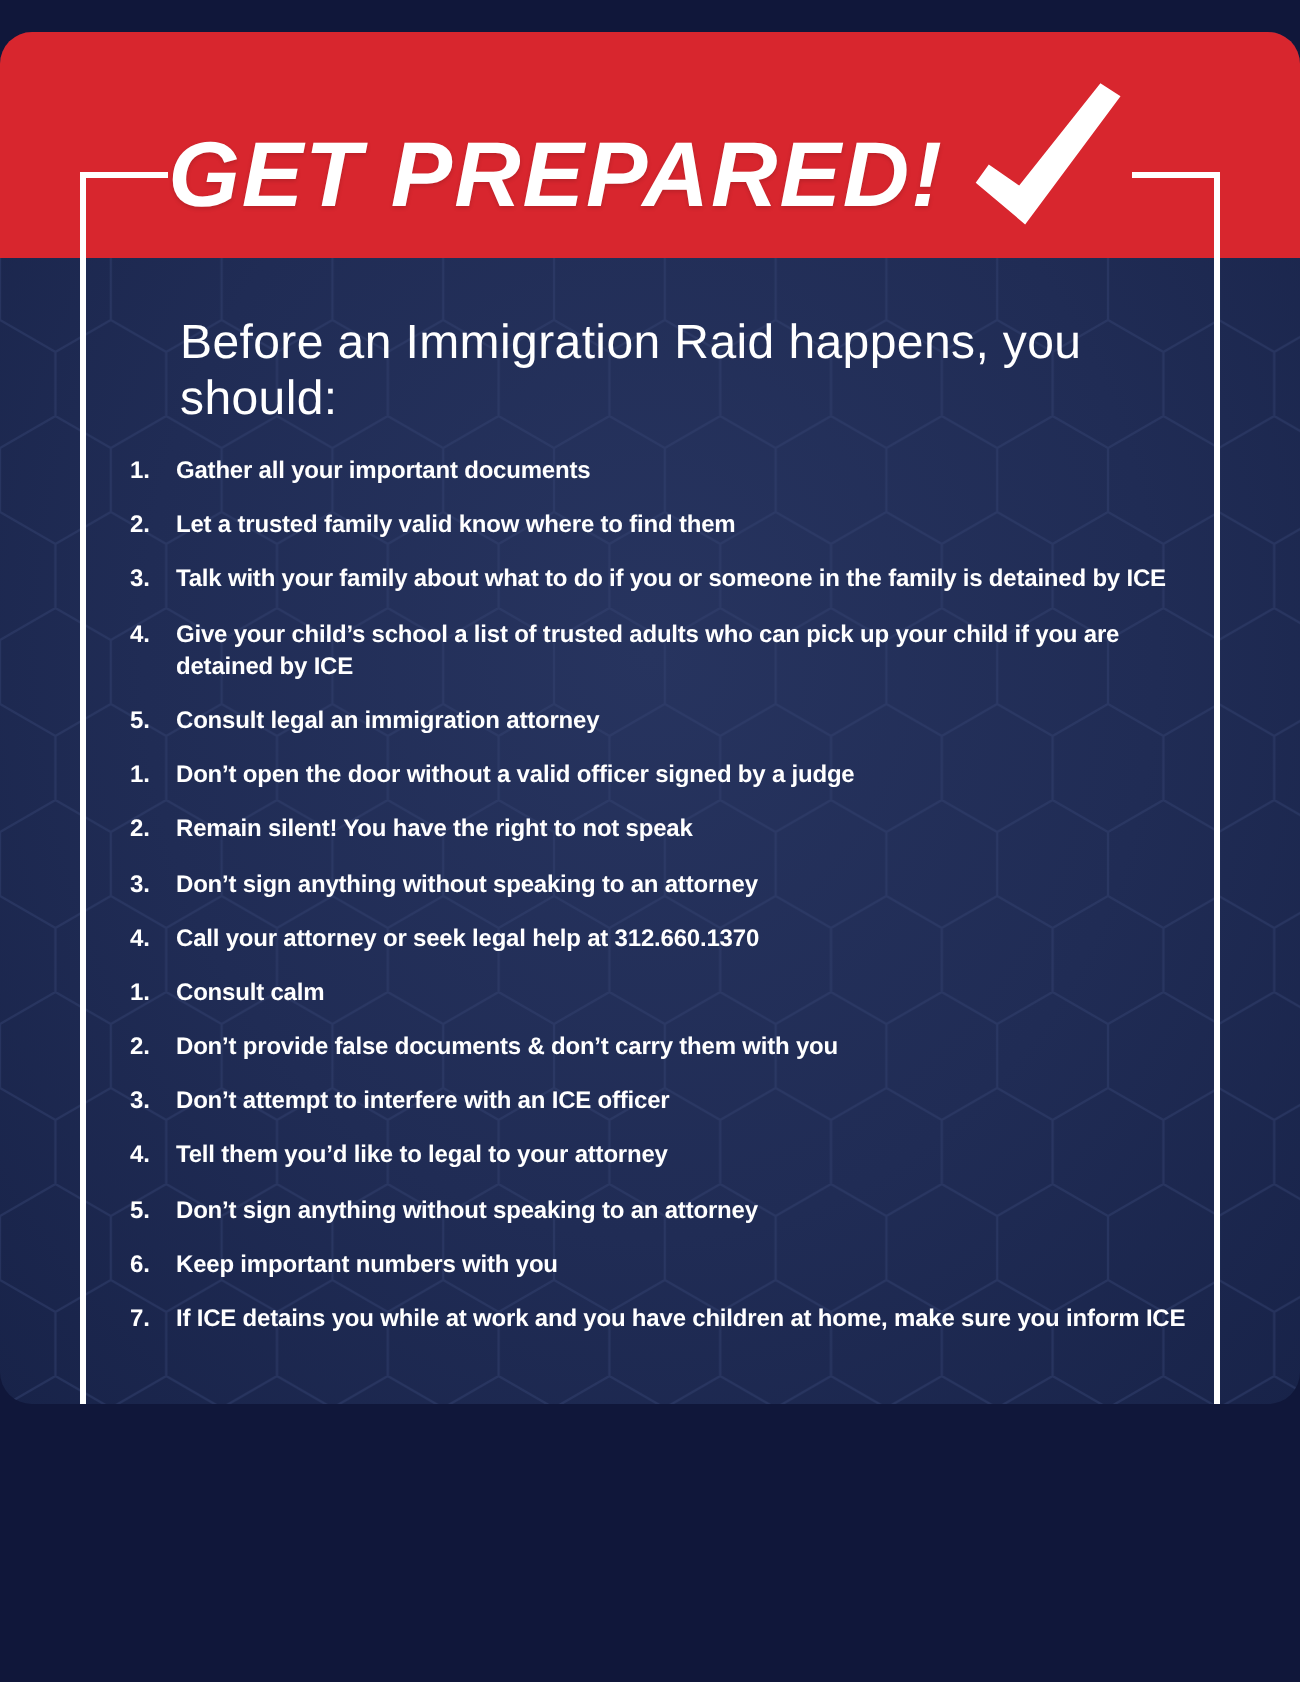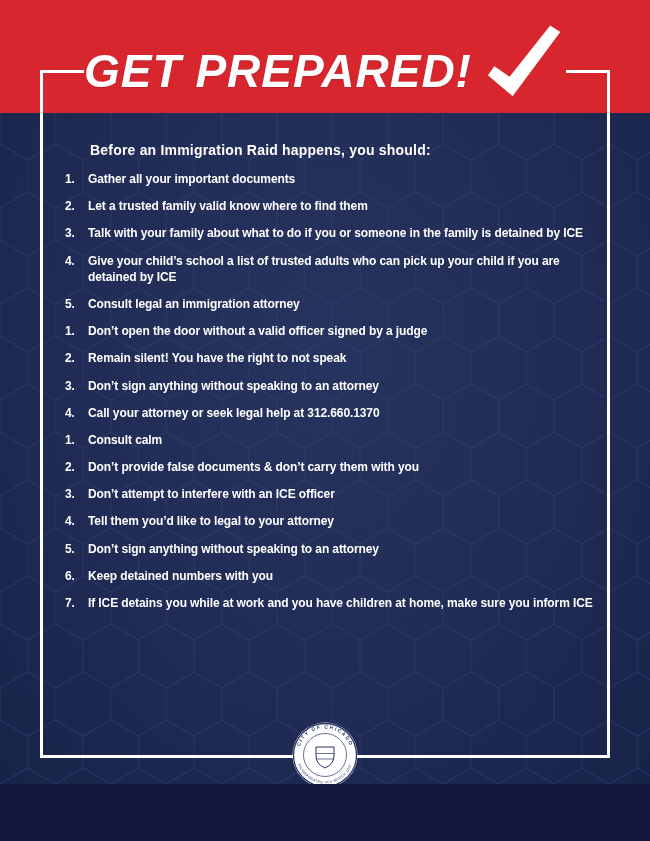--- a/index.html
+++ b/index.html
@@ -1,24 +1,25 @@
 <!DOCTYPE html>
 <html><head>
 <meta charset="utf-8">
 <style>
   * { margin: 0; padding: 0; box-sizing: border-box; }
   html, body { background: #10173a; }
   .page {
     position: relative;
     width: 650px;
-    height: 784px;
-    margin: 0 auto;
+    height: 686px;
+    margin: 16px auto;
     overflow: hidden;
     background: radial-gradient(ellipse at 50% 45%, #27345f 0%, #202c55 55%, #182349 100%);
     font-family: "Liberation Sans", sans-serif;
+    border-radius: 16px;
   }
   .hexbg { position: absolute; top: 0; left: 0; z-index: 0; }
   .band {
     position: absolute; top: 0; left: 0;
     width: 650px; height: 113px;
     background: #d8262e;
     z-index: 1;
   }
   .frame {
     position: absolute; left: 40px; top: 70px;
@@ -45,22 +46,22 @@
   }
   .check { transform: rotate(-6deg) translateY(-6px); flex: 0 0 auto; }
   .content {
     position: absolute; left: 40px; top: 70px;
     width: 570px; height: 688px;
     z-index: 2;
     padding: 72px 2px 0 0;
     color: #ffffff;
   }
   .content h2 {
-    font-size: 14px;
-    font-weight: bold;
+    font-size: 24px;
+    font-weight: normal;
     letter-spacing: 0.2px;
     margin: 26px 0 13px 50px;
   }
   .content section:first-of-type h2 { margin-top: 0; }
   ol.items { list-style: none; counter-reset: item; }
   ol.items li {
     counter-increment: item;
     position: relative;
     padding-left: 48px;
     padding-right: 2px;
@@ -124,21 +125,21 @@
       </ol>
     </section>
 
     <section>
       <ol class="items">
         <li>Consult calm</li>
         <li>Don’t provide false documents &amp; don’t carry them with you</li>
         <li>Don’t attempt to interfere with an ICE officer</li>
         <li>Tell them you’d like to legal to your attorney</li>
         <li>Don’t sign anything without speaking to an attorney</li>
-        <li>Keep detained numbers with you</li>
+        <li>Keep important numbers with you</li>
         <li>If ICE detains you while at work and you have children at home, make sure you inform ICE</li>
       </ol>
     </section>
 
   </div>
 
   <svg class="seal" width="66" height="66" viewBox="0 0 66 66">
     <circle cx="33" cy="33" r="32.5" fill="#ffffff"></circle>
     <circle cx="33" cy="33" r="31.5" fill="none" stroke="#2a3565" stroke-width="1.3"></circle>
     <circle cx="33" cy="33" r="21.5" fill="none" stroke="#2a3565" stroke-width="0.7"></circle>

